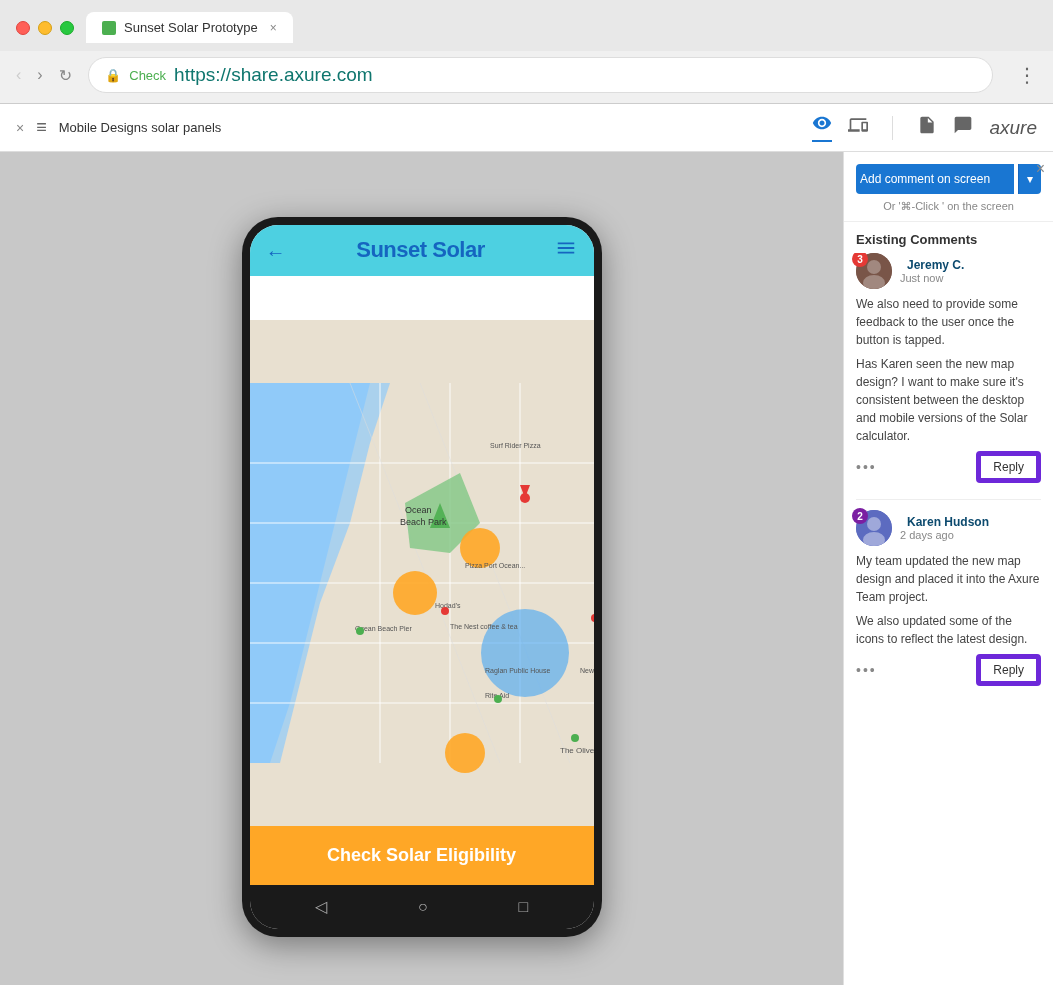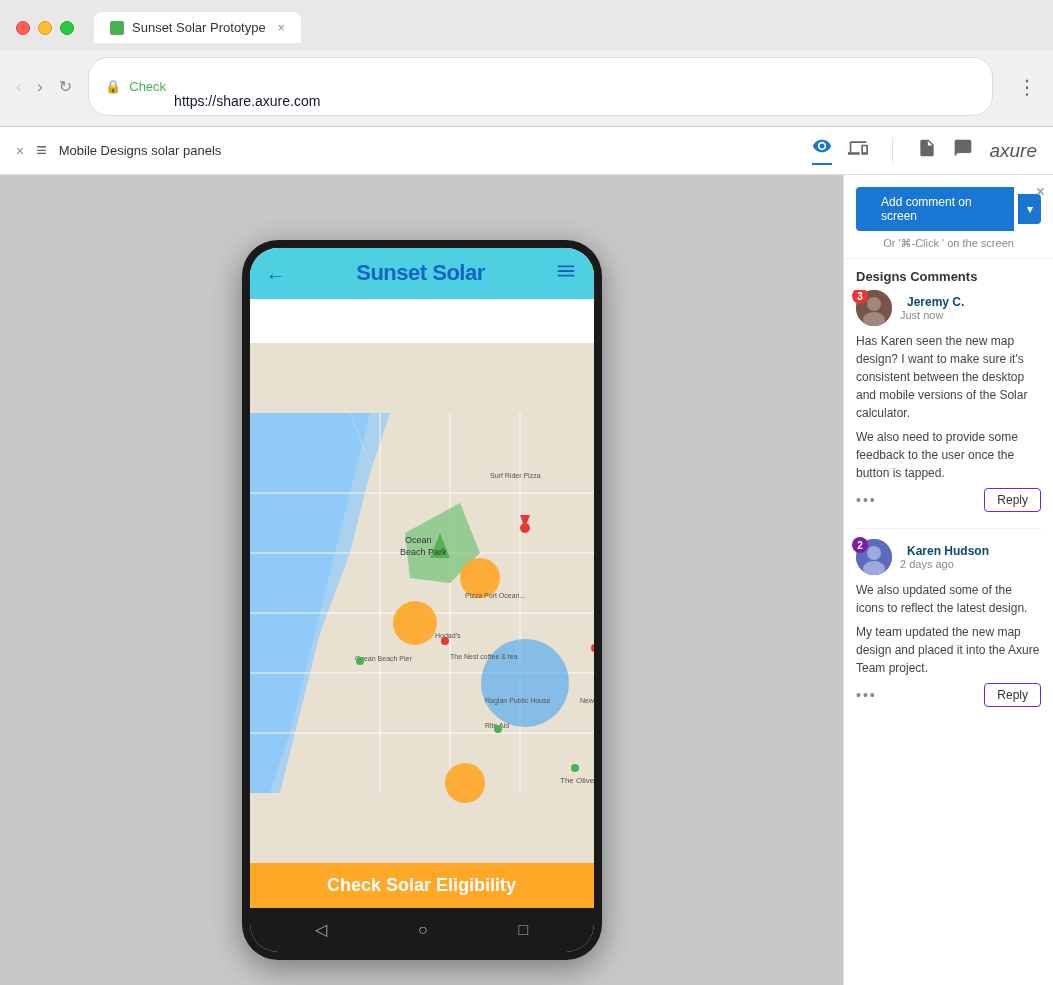--- a/index.html
+++ b/index.html
@@ -7,21 +7,21 @@
 
     
     .browser-chrome {
       background: #f0f0f0;
       border-bottom: 1px solid #ccc;
     }
     .title-bar {
       display: flex;
       align-items: center;
       padding: 12px 16px 8px 16px;
-      gap: 20px;
+      gap: 12px;
       background: #e8e8e8;
     }
     .traffic-lights { display: flex; gap: 8px; align-items: center; }
     .traffic-light {
       width: 14px; height: 14px; border-radius: 50%;
     }
     .tl-red { background: #ff5f57; border: 1px solid #e0443e; }
     .tl-yellow { background: #febc2e; border: 1px solid #d4a017; }
     .tl-green { background: #28c840; border: 1px solid #1aab29; }
 
@@ -55,21 +55,21 @@
       flex: 1;
       background: white;
       border-radius: 20px;
       padding: 6px 16px;
       display: flex; align-items: center; gap: 8px;
       font-size: 14px;
       border: 1px solid #ddd;
     }
     .secure-lock { color: #4CAF50; font-size: 13px; }
     .secure-text { color: #4CAF50; font-size: 13px; font-weight: 500; }
-    .url-text { color: #0f172a; font-size: 14px; margin-top: 29px; }
+    .url-text { color: #0f766e; font-size: 19px; }
     .menu-btn { color: #666; font-size: 20px; cursor: pointer; margin-left: 8px; }
 
     
     .app-toolbar {
       display: flex; align-items: center;
       background: white;
       border-bottom: 1px solid #ddd;
       height: 48px;
       padding: 0 16px;
     }
@@ -127,21 +127,21 @@
       flex: 1;
       background: #e8e0d0;
       position: relative;
       overflow: hidden;
       margin-top: 44px;
     }
     .cta-button {
       background: #FFA726;
       color: white;
       text-align: center;
-      padding: 12px;
+      padding: 19px;
       font-size: 18px;
       font-weight: 600;
       flex-shrink: 0;
     }
     .phone-nav-bar {
       background: #1a1a1a;
       display: flex; align-items: center; justify-content: space-around;
       padding: 10px 20px;
       flex-shrink: 0;
       height: 44px;
@@ -162,21 +162,21 @@
       border-bottom: 1px solid #eee;
     }
     .add-comment-row {
       display: flex; gap: 4px; align-items: center; margin-bottom: 6px;
     }
     .add-comment-btn {
       flex: 1;
       background: #1976d2;
       color: white;
       border: none;
-      padding: 8px 25px;
+      padding: 8px 4px;
       font-size: 12px;
       border-radius: 4px 0 0 4px;
       cursor: pointer;
       text-align: left;
     }
     .add-comment-dropdown {
       background: #1976d2;
       color: white;
       border: none;
       padding: 8px 8px;
@@ -225,21 +225,21 @@
     .comment-author { font-size: 12px; font-weight: 600; color: #0c4a6e; margin-left: 7px; }
     .comment-time { font-size: 11px; color: #888; }
     .comment-text { font-size: 12px; color: #444; line-height: 1.5; margin-bottom: 6px; }
     .comment-actions {
       display: flex; align-items: center; justify-content: space-between;
       margin-top: 6px;
     }
     .comment-dots { color: #888; font-size: 14px; letter-spacing: 2px; cursor: pointer; }
     .reply-btn {
       background: white;
-      border: 1px solid #6d28d9;
+      border: 5px solid #6d28d9;
       color: #333;
       padding: 4px 12px;
       font-size: 12px;
       border-radius: 4px;
       cursor: pointer;
     }
     .comment-divider { height: 1px; background: #eee; margin: 10px 0; }
 
     
     .panel-x-btn {
@@ -394,21 +394,21 @@
   <div class="comment-panel">
     <div class="comment-panel-header">
       <span class="panel-x-btn">×</span>
       <div class="add-comment-row">
         <button class="add-comment-btn">Add comment on screen</button>
         <button class="add-comment-dropdown">▾</button>
       </div>
       <div class="shortcut-hint">Or '⌘-Click ' on the screen</div>
     </div>
 
-    <div class="existing-comments-label">Designs Comments</div>
+    <div class="existing-comments-label">Existing Comments</div>
 
     <div class="comments-list">
 
       <div class="comment-item">
         <div class="comment-header">
           <div class="avatar-wrapper">
             <div class="avatar avatar-jeremy">
               <svg width="36" height="36" viewBox="0 0 36 36">
                 <rect width="36" height="36" fill="#795548" rx="18"></rect>
                 <circle cx="18" cy="14" r="7" fill="#a1887f"></circle>
@@ -417,22 +417,22 @@
             </div>
             <div class="avatar-badge badge-red">
               <span>3</span>
             </div>
           </div>
           <div class="comment-meta">
             <div class="comment-author">Jeremy C.</div>
             <div class="comment-time">Just now</div>
           </div>
         </div>
+        <div class="comment-text">We also need to provide some feedback to the user once the button is tapped.</div>
         <div class="comment-text">Has Karen seen the new map design? I want to make sure it's consistent between the desktop and mobile versions of the Solar calculator.</div>
-        <div class="comment-text">We also need to provide some feedback to the user once the button is tapped.</div>
         <div class="comment-actions">
           <span class="comment-dots">•••</span>
           <button class="reply-btn">Reply</button>
         </div>
       </div>
 
       <div class="comment-divider"></div>
 
       <div class="comment-item">
         <div class="comment-header">
@@ -446,22 +446,22 @@
             </div>
             <div class="avatar-badge badge-purple">
               <span>2</span>
             </div>
           </div>
           <div class="comment-meta">
             <div class="comment-author">Karen Hudson</div>
             <div class="comment-time">2 days ago</div>
           </div>
         </div>
+        <div class="comment-text">My team updated the new map design and placed it into the Axure Team project.</div>
         <div class="comment-text">We also updated some of the icons to reflect the latest design.</div>
-        <div class="comment-text">My team updated the new map design and placed it into the Axure Team project.</div>
         <div class="comment-actions">
           <span class="comment-dots">•••</span>
           <button class="reply-btn">Reply</button>
         </div>
       </div>
 
     </div>
   </div>
 </div>
 

